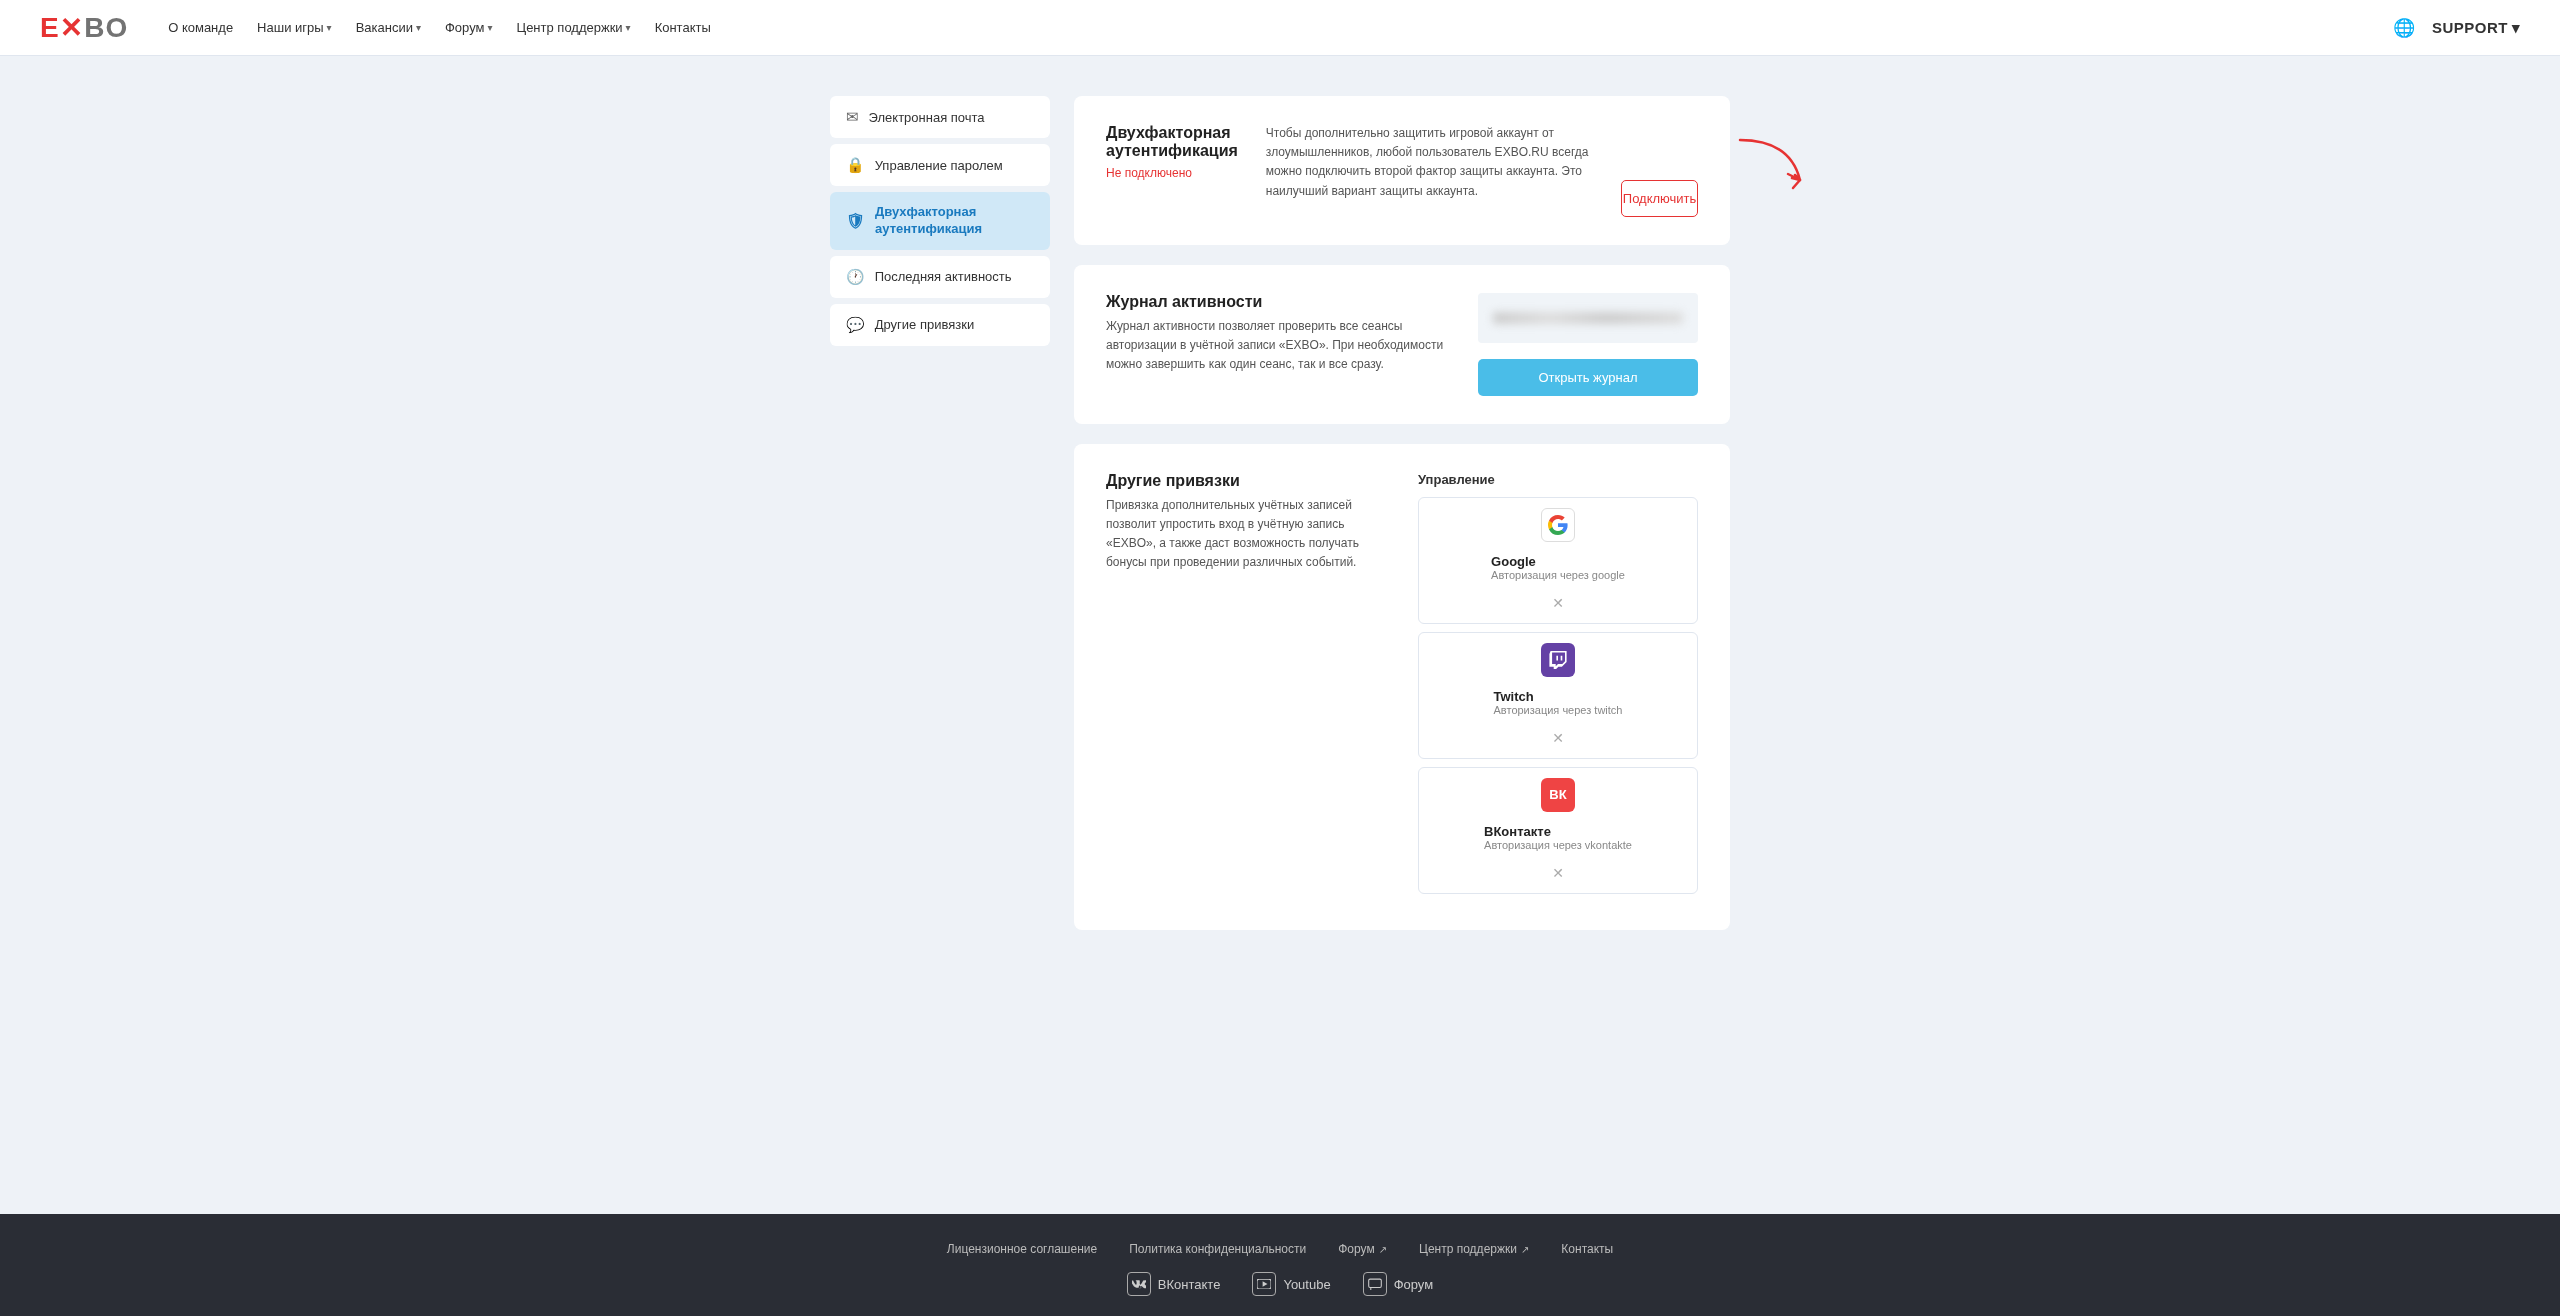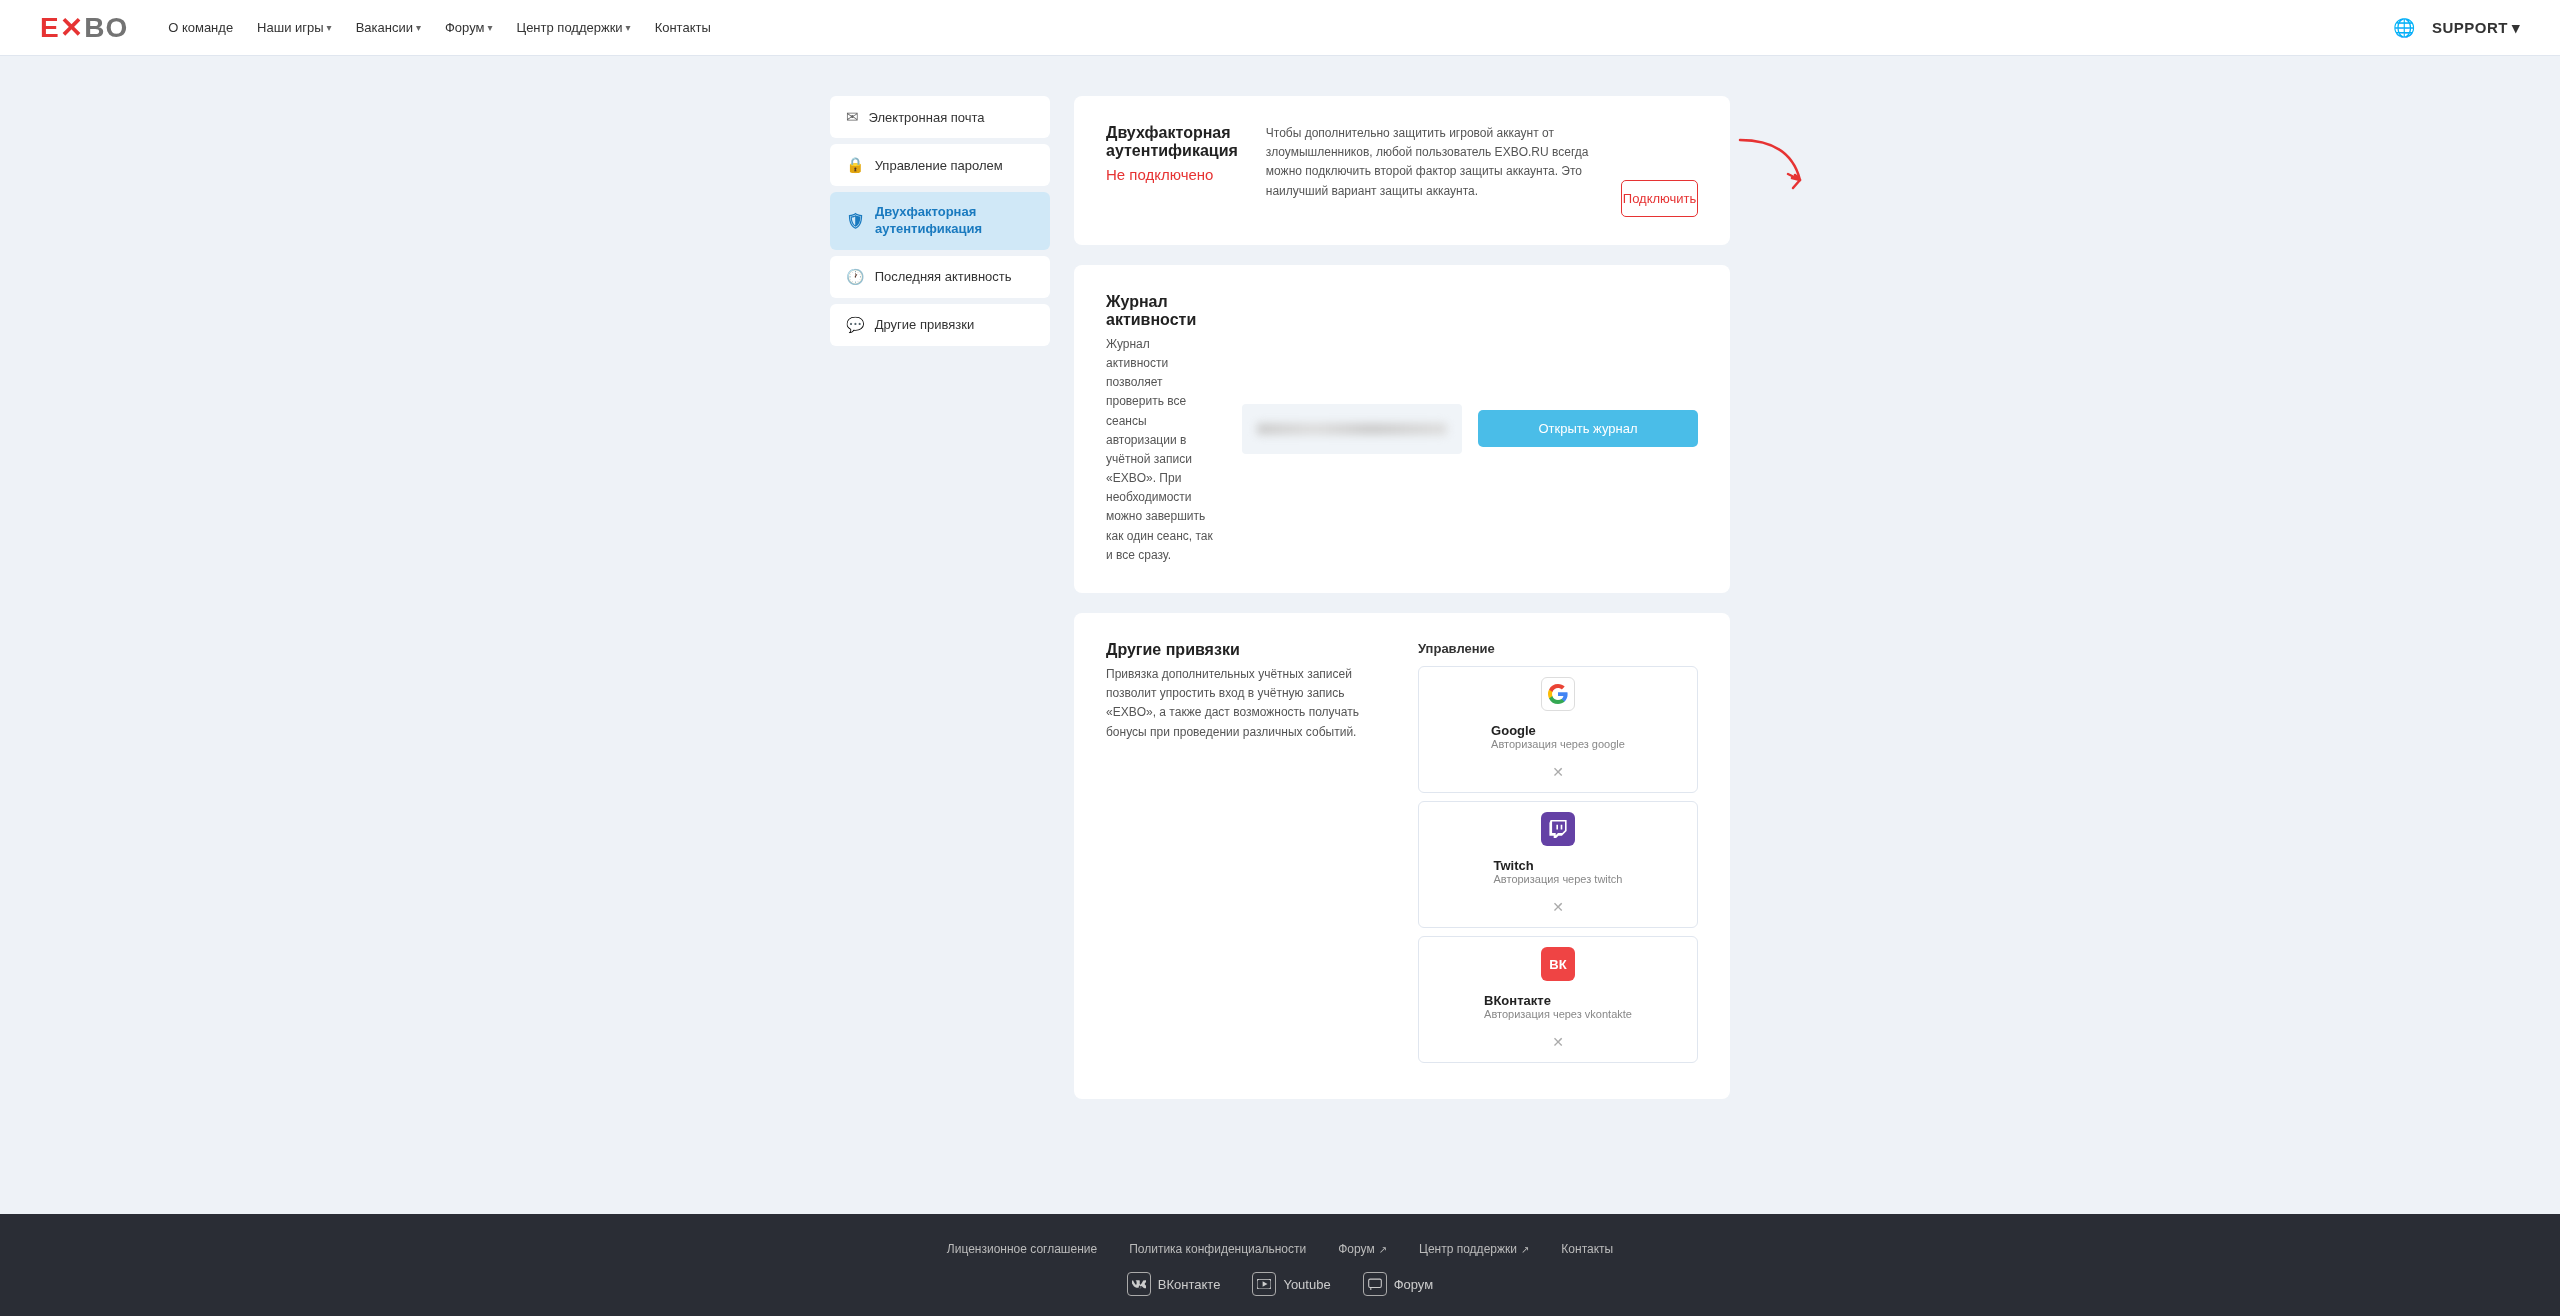--- a/index.html
+++ b/index.html
@@ -123,21 +123,21 @@
     .card-left {
       flex: 1;
     }
     .card-title {
       font-size: 16px;
       font-weight: 700;
       color: #222;
       margin-bottom: 6px;
     }
     .card-subtitle {
-      font-size: 15px;
+      font-size: 12px;
       color: #e63333;
       margin-bottom: 10px;
     }
     .card-description {
       font-size: 12px;
       color: #555;
       line-height: 1.6;
     }
     .card-right {
       display: flex;
@@ -156,21 +156,21 @@
       padding: 10px 0;
       width: 244px;
       font-size: 13px;
       cursor: pointer;
       text-align: center;
     }
 
     
     .activity-right {
       display: flex;
-      flex-direction: row;
+      flex-direction: column;
       align-items: center;
       gap: 16px;
       min-width: 220px;
     }
     .activity-preview {
       width: 220px;
       height: 50px;
       background: #f0f4f8;
       border-radius: 4px;
       display: flex;

